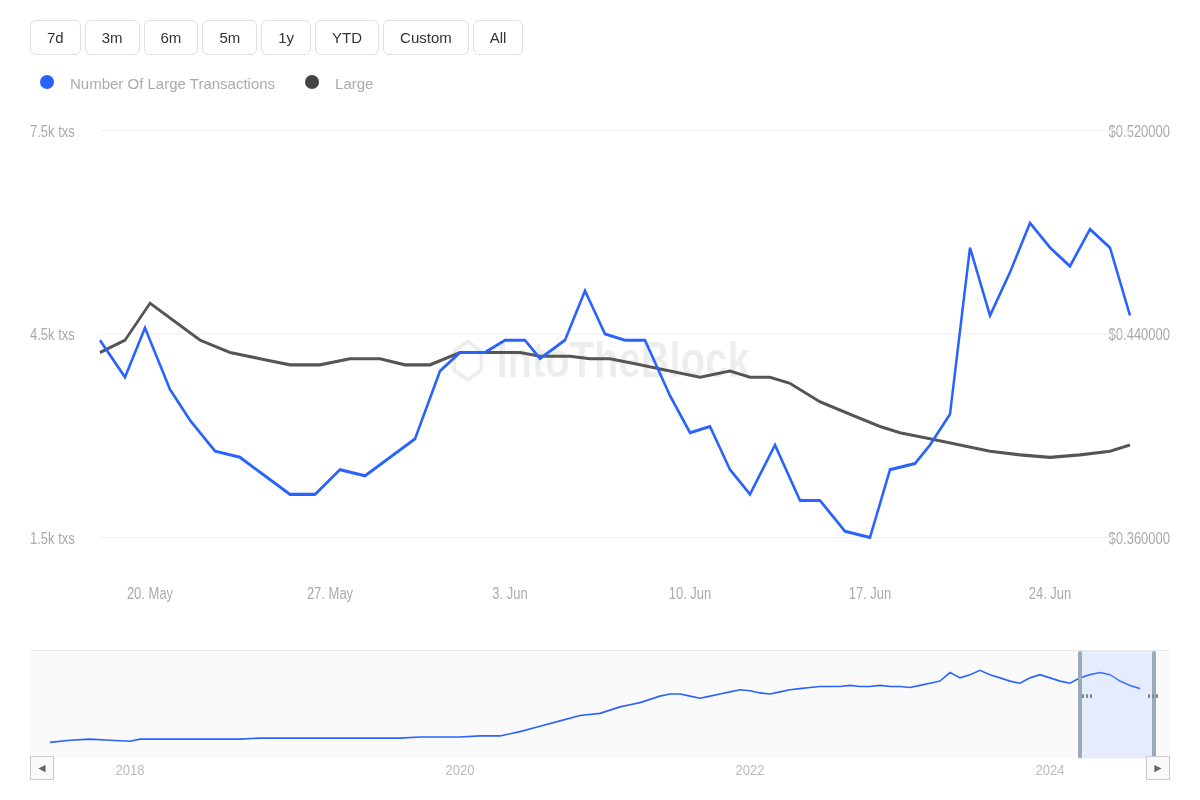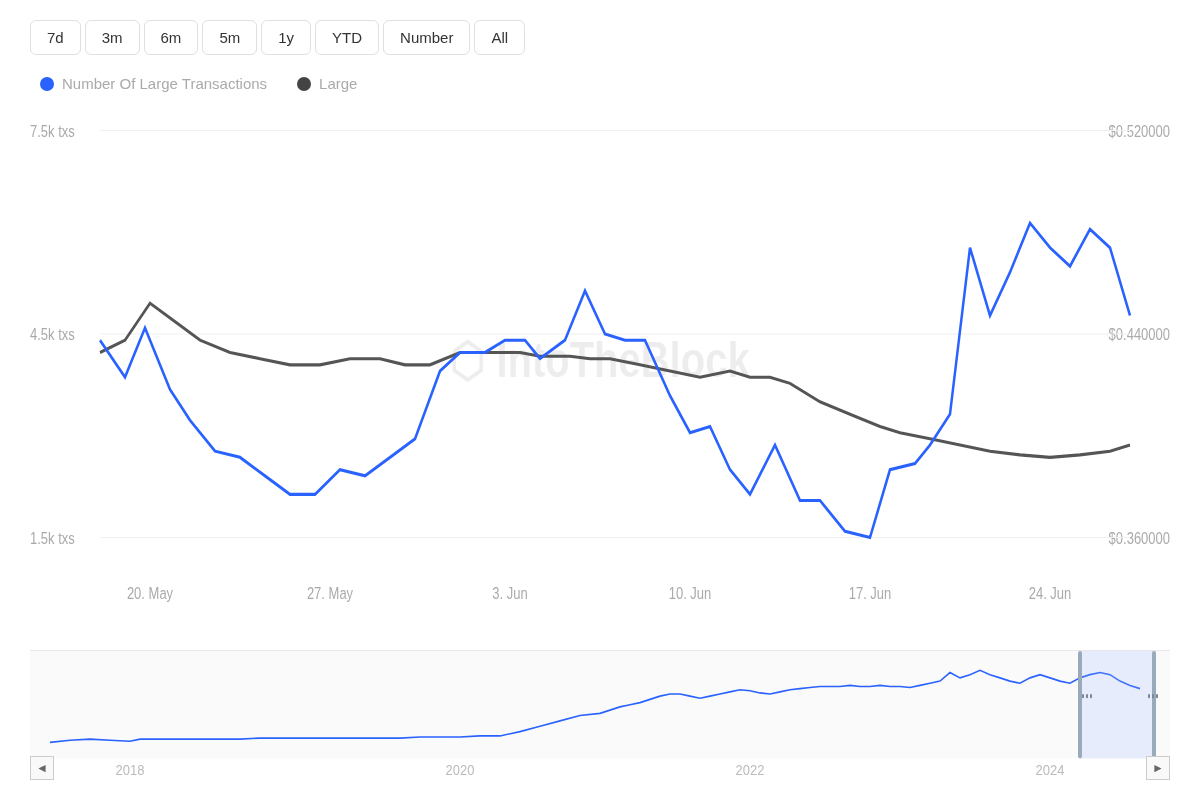--- a/index.html
+++ b/index.html
@@ -42,22 +42,21 @@
     .legend {
       display: flex;
       align-items: center;
       gap: 30px;
       margin-bottom: 20px;
       padding-left: 10px;
     }
 
     .legend-item {
       display: flex;
-      align-items: center;
-      gap: 8px;
+      gap: 16px;
     }
 
     .legend-dot {
       width: 14px;
       height: 14px;
       border-radius: 50%;
     }
 
     .legend-dot-blue { background: #2962ff; }
     .legend-dot-dark { background: #444; }
@@ -124,21 +123,21 @@
 
 <div class="container">
 
   <div class="time-range">
     <button class="time-btn">7d</button>
     <button class="time-btn">3m</button>
     <button class="time-btn">6m</button>
     <button class="time-btn">5m</button>
     <button class="time-btn">1y</button>
     <button class="time-btn">YTD</button>
-    <button class="time-btn">Number</button>
+    <button class="time-btn">Custom</button>
     <button class="time-btn">All</button>
   </div>
 
   <div class="legend">
     <div class="legend-item">
       <div class="legend-dot legend-dot-blue"></div>
       <span class="legend-label">Number Of Large Transactions</span>
     </div>
     <div class="legend-item">
       <div class="legend-dot legend-dot-dark"></div>

